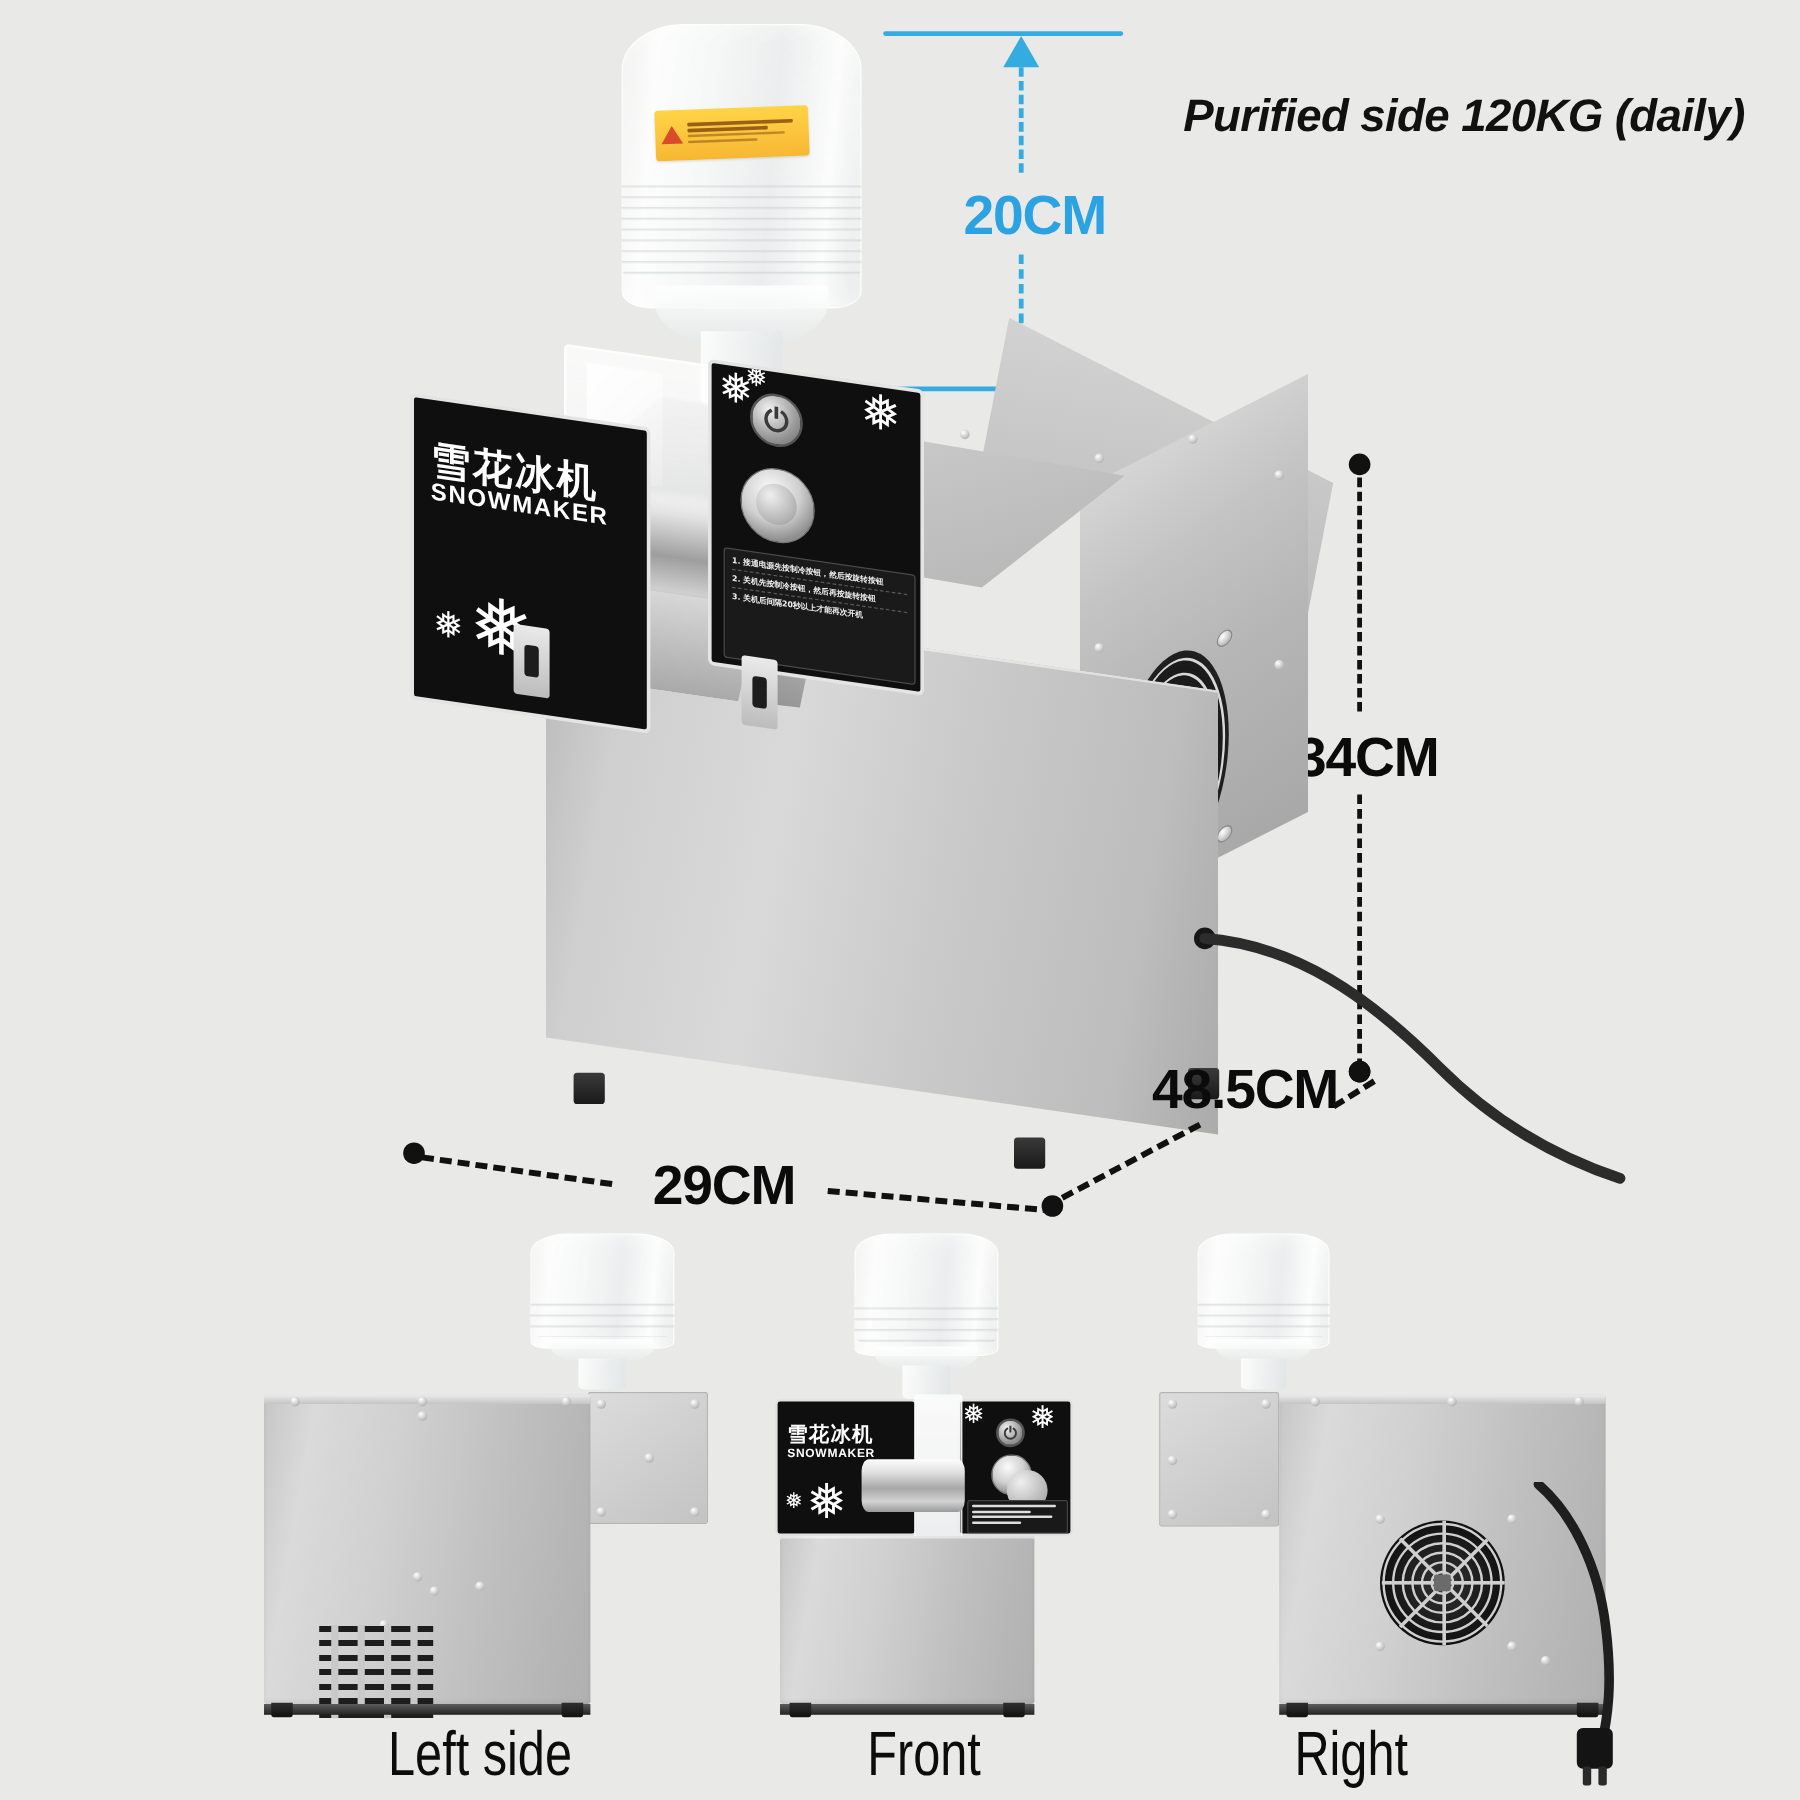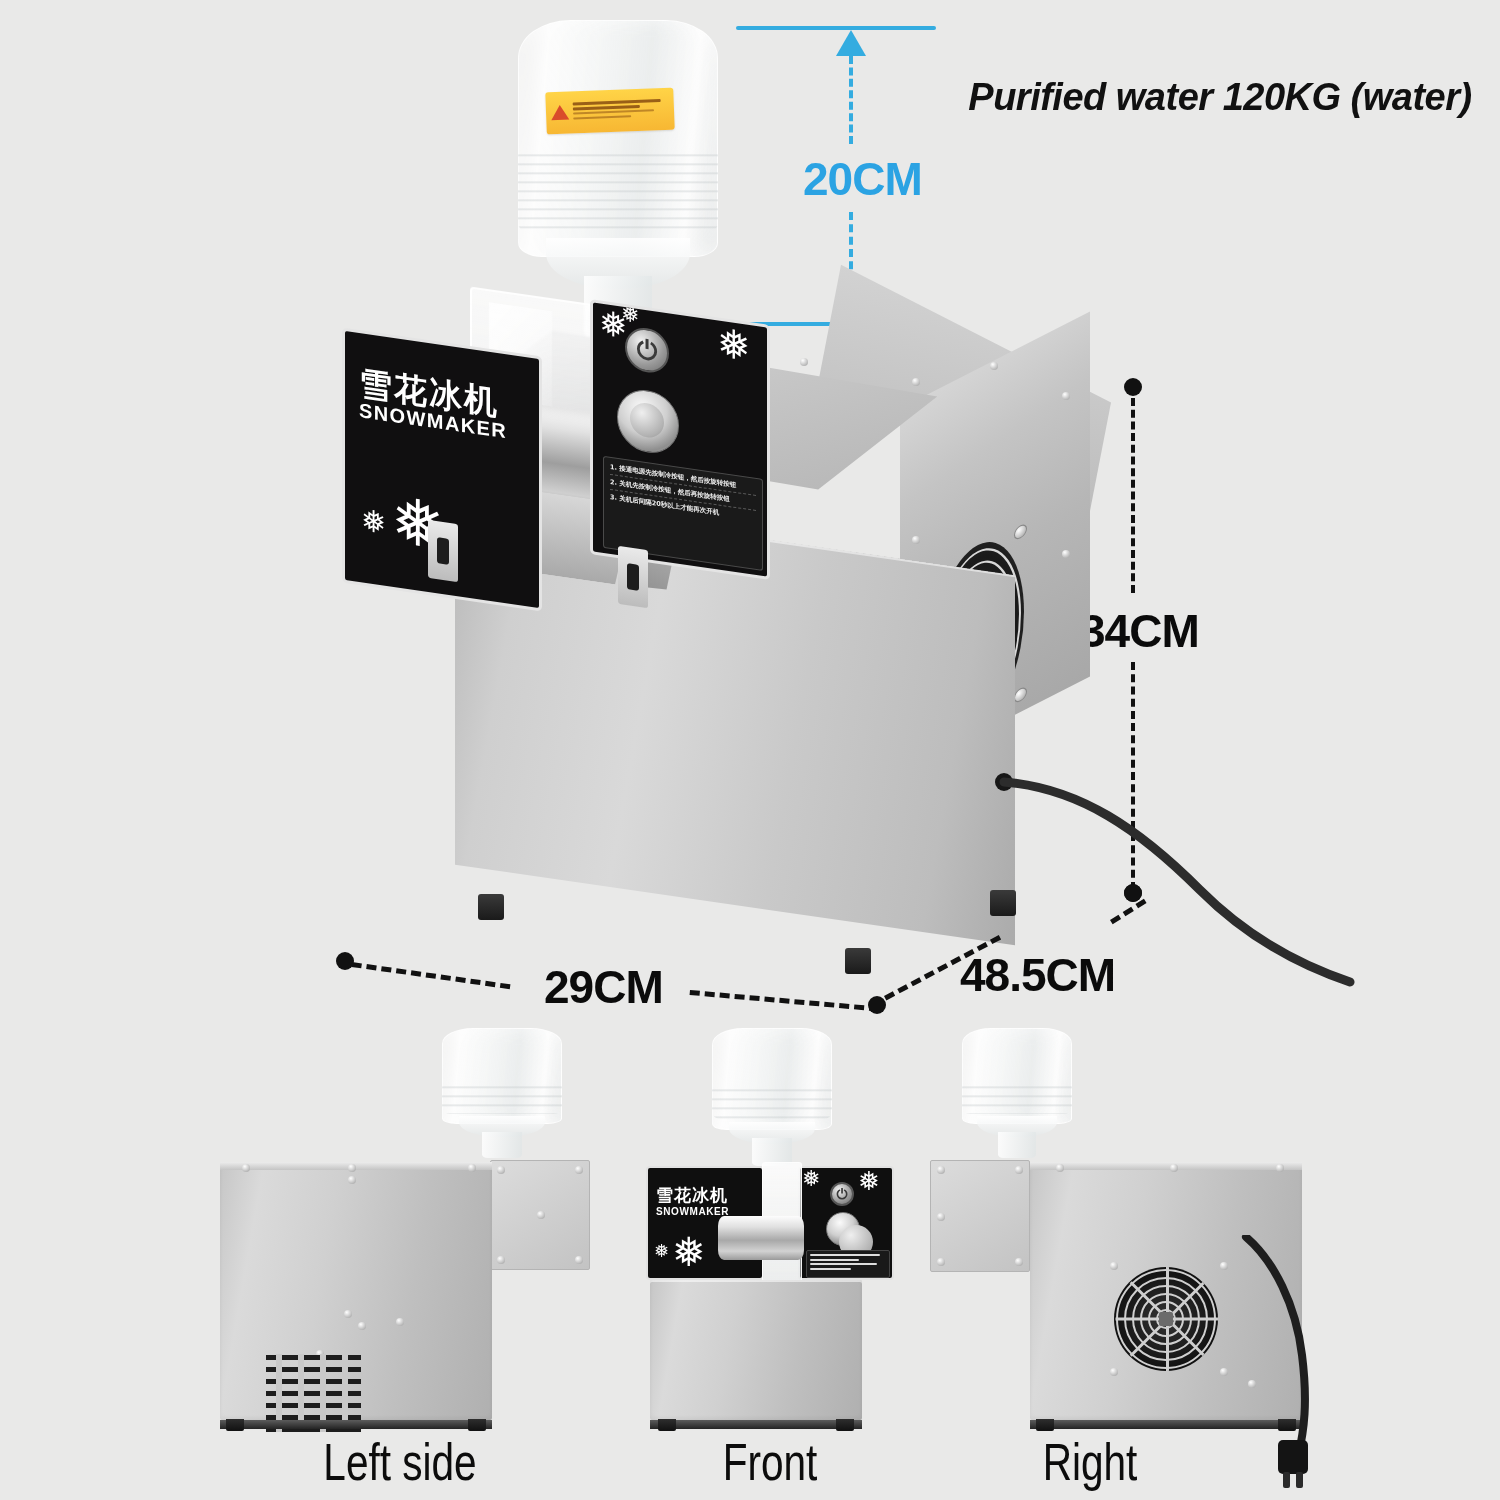--- a/index.html
+++ b/index.html
@@ -394,21 +394,21 @@
     background: linear-gradient(180deg,#fdfdfd,#e0e0e0 25%,#a8a8a8 55%,#d2d2d2 80%,#9a9a9a);
     border-radius: 6px/10px;
   }
 </style>
 </head>
 <body>
 
 <div id="stage">
 
   <div class="headline nosel">
-    <span class="l2">Purified water 120KG (water)</span>
+    <span class="l2">Purified side 120KG (daily)</span>
   </div>
 
   <div>
     <div class="blue-guide" style="left:736px; top:26px; width:200px;"></div>
     <div class="blue-guide" style="left:736px; top:322px; width:200px;"></div>
     <div class="blue-arrow-up" style="left:836px; top:30px;"></div>
     <div class="blue-dash" style="left:849px; top:56px; height:88px;"></div>
     <div class="blue-label nosel" style="left:803px; top:152px;">20CM</div>
     <div class="blue-dash" style="left:849px; top:212px; height:82px;"></div>
     <div class="blue-arrow-dn" style="left:836px; top:292px;"></div>
@@ -520,21 +520,21 @@
   <div>
     <div class="blk-dot" style="left:336px; top:952px;"></div>
     <div class="blk-dline" style="left:352px; top:962px; width:160px; transform: rotate(8deg);"></div>
     <div class="blk-label nosel" style="left:544px; top:960px;">29CM</div>
     <div class="blk-dline" style="left:690px; top:990px; width:190px; transform: rotate(5deg);"></div>
     <div class="blk-dot" style="left:868px; top:996px;"></div>
   </div>
 
   <div>
     <div class="blk-dline" style="left:884px; top:996px; width:130px; transform: rotate(-28deg);"></div>
-    <div class="blk-label nosel" style="left:960px; top:948px;">48.5CM</div>
+    <div class="blk-label nosel" style="left:960px; top:880px;">48.5CM</div>
     <div class="blk-dline" style="left:1110px; top:920px; width:40px; transform: rotate(-32deg);"></div>
     <div class="blk-dot" style="left:1124px; top:884px;"></div>
   </div>
 
   <div class="view" style="left:200px; top:1020px; width:400px; height:460px;">
 
     <div class="bottle" style="left:242px; top:8px; width:120px; height:130px;">
       <div class="bot-body"></div>
       <div class="bot-rings"></div>
       <div class="bot-shoulder"></div>
@@ -609,21 +609,21 @@
     <div class="fv-drum" style="left:98px; top:196px; width:86px; height:44px;"></div>
 
     <div class="cab" style="left:30px; top:260px; width:212px; height:140px;">
       <div class="cab-base"></div>
       <div class="cab-foot" style="left:8px;"></div>
       <div class="cab-foot" style="right:8px;"></div>
     </div>
     <div class="view-label nosel" style="top:412px;">Front</div>
   </div>
 
-  <div class="view" style="left:920px; top:1020px; width:420px; height:460px;">
+  <div class="view" style="left:956px; top:1020px; width:420px; height:460px;">
 
     <div class="bottle" style="left:42px; top:8px; width:110px; height:130px;">
       <div class="bot-body"></div>
       <div class="bot-rings"></div>
       <div class="bot-shoulder"></div>
       <div class="bot-neck"></div>
     </div>
 
     <div class="sq-panel" style="left:10px; top:140px; width:100px; height:112px;">
       <div class="rivet" style="left:6px; top:5px;"></div>

